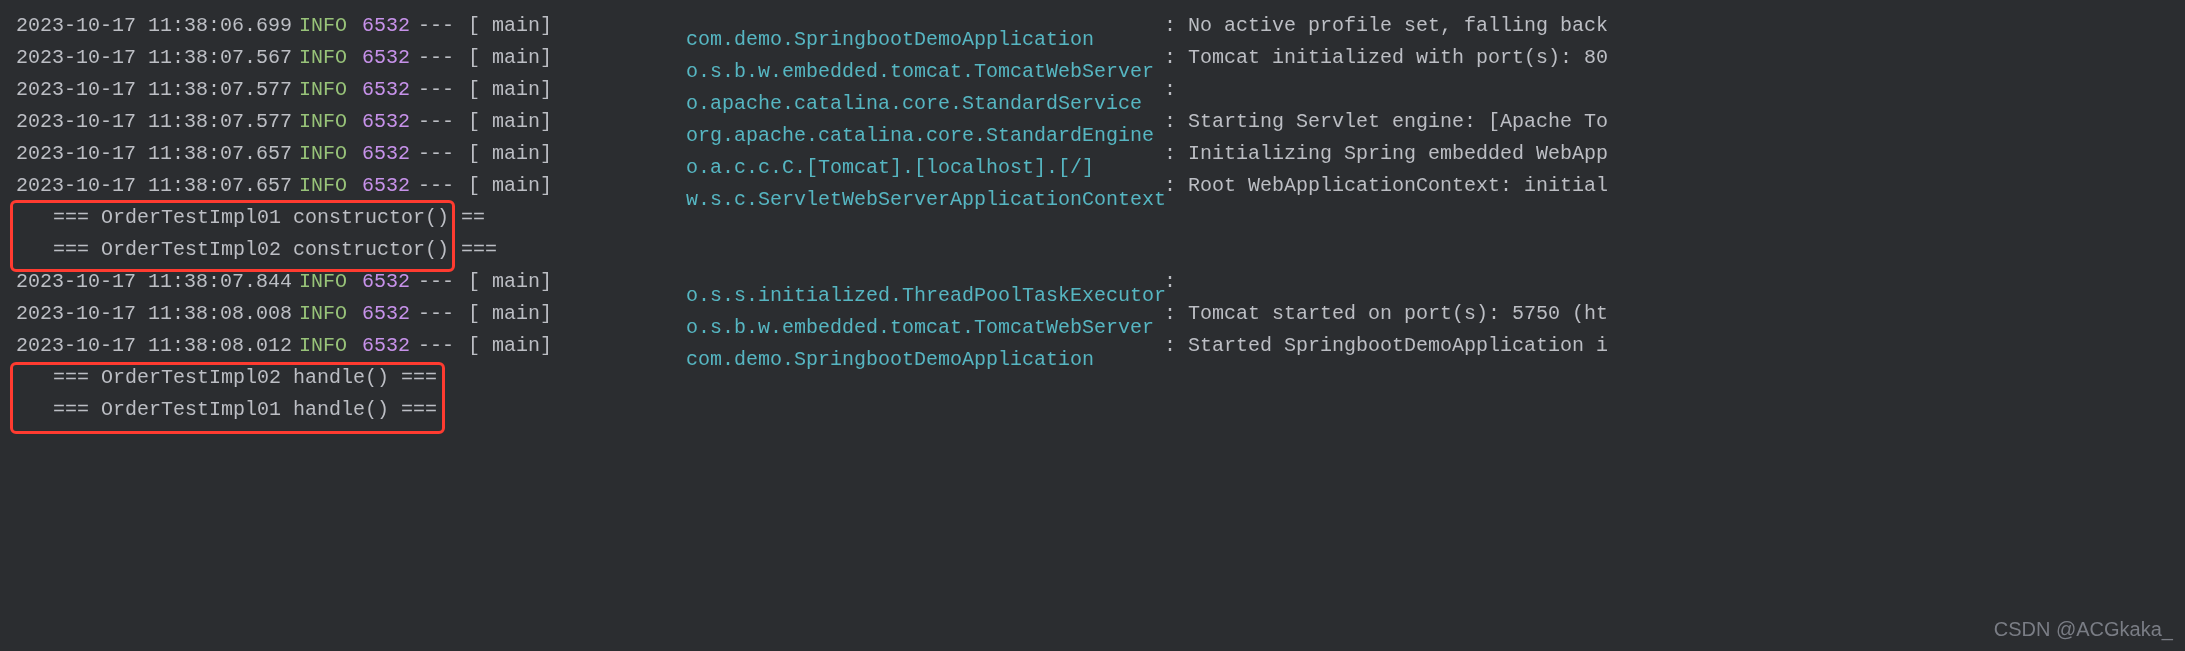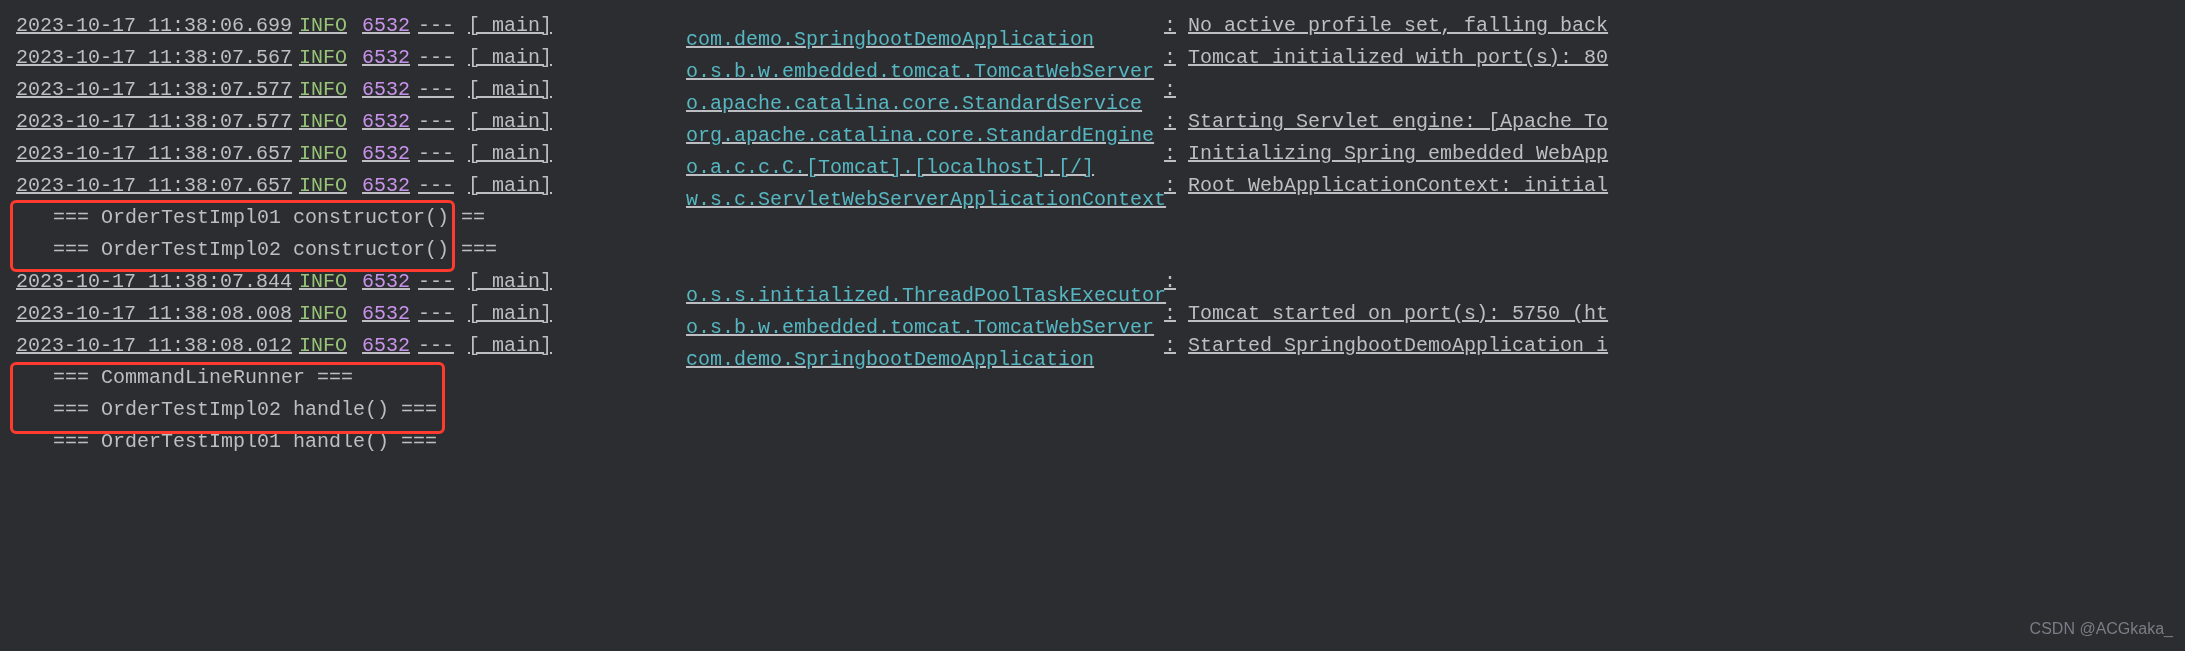--- a/index.html
+++ b/index.html
@@ -13,21 +13,20 @@
     overflow: hidden;
     width: 2185px;
     height: 651px;
     position: relative;
     padding: 10px 16px;
   }
   .log-line {
     display: flex;
     height: 32px;
     align-items: center;
-    text-decoration: underline;
   }
   .ts   { color: #bcbec4; }
   .lvl  { color: #98c379; }
   .pid  { color: #c792ea; }
   .dash { color: #bcbec4; }
   .th   { color: #bcbec4; }
   .logger { color: #56b6c2; }
   .msg  { color: #bcbec4; }
   .plain-line {
     height: 32px;
@@ -41,21 +40,21 @@
     border: 3px solid #ff3b30;
     border-radius: 6px;
     pointer-events: none;
   }
   #box1 { left: 10px; top: 200px; width: 445px; height: 72px; }
   #box2 { left: 10px; top: 362px; width: 435px; height: 72px; }
   .watermark {
     position: absolute;
     bottom: 6px;
     right: 12px;
-    font-size: 16px;
+    font-size: 20px;
     color: #7a7d85;
     font-family: sans-serif;
   }
   
   .c-ts     { width: 280px; }
   .c-lvl    { width: 60px; text-align: center; padding-right: 6px;}
   .c-pid    { width: 56px; margin-left: 6px; }
   .c-dash   { width: 50px; }
   .c-thread { width: 218px; }
   .c-logger { width: 478px; margin-top: 28px; }
@@ -148,21 +147,20 @@
     <div class="log-line">
       <span class="ts c-ts">2023-10-17 11:38:08.012</span>
       <span class="lvl c-lvl">INFO</span>
       <span class="pid c-pid"> 6532</span>
       <span class="dash c-dash"> --- </span>
       <span class="th c-thread">[           main]</span>
       <span class="logger c-logger">com.demo.SpringbootDemoApplication</span>
       <span class="msg c-colon">:</span>
       <span class="msg">Started SpringbootDemoApplication i</span>
     </div>
-    <div class="plain-line">=== CommandLineRunner ===</div>
     <div class="plain-line">=== OrderTestImpl02 handle() ===</div>
     <div class="plain-line">=== OrderTestImpl01 handle() ===</div>
   </div>
 
 <div id="box1" class="highlight-box"></div>
 <div id="box2" class="highlight-box"></div>
 
 <div class="watermark">CSDN @ACGkaka_</div>
 
 </body></html>

